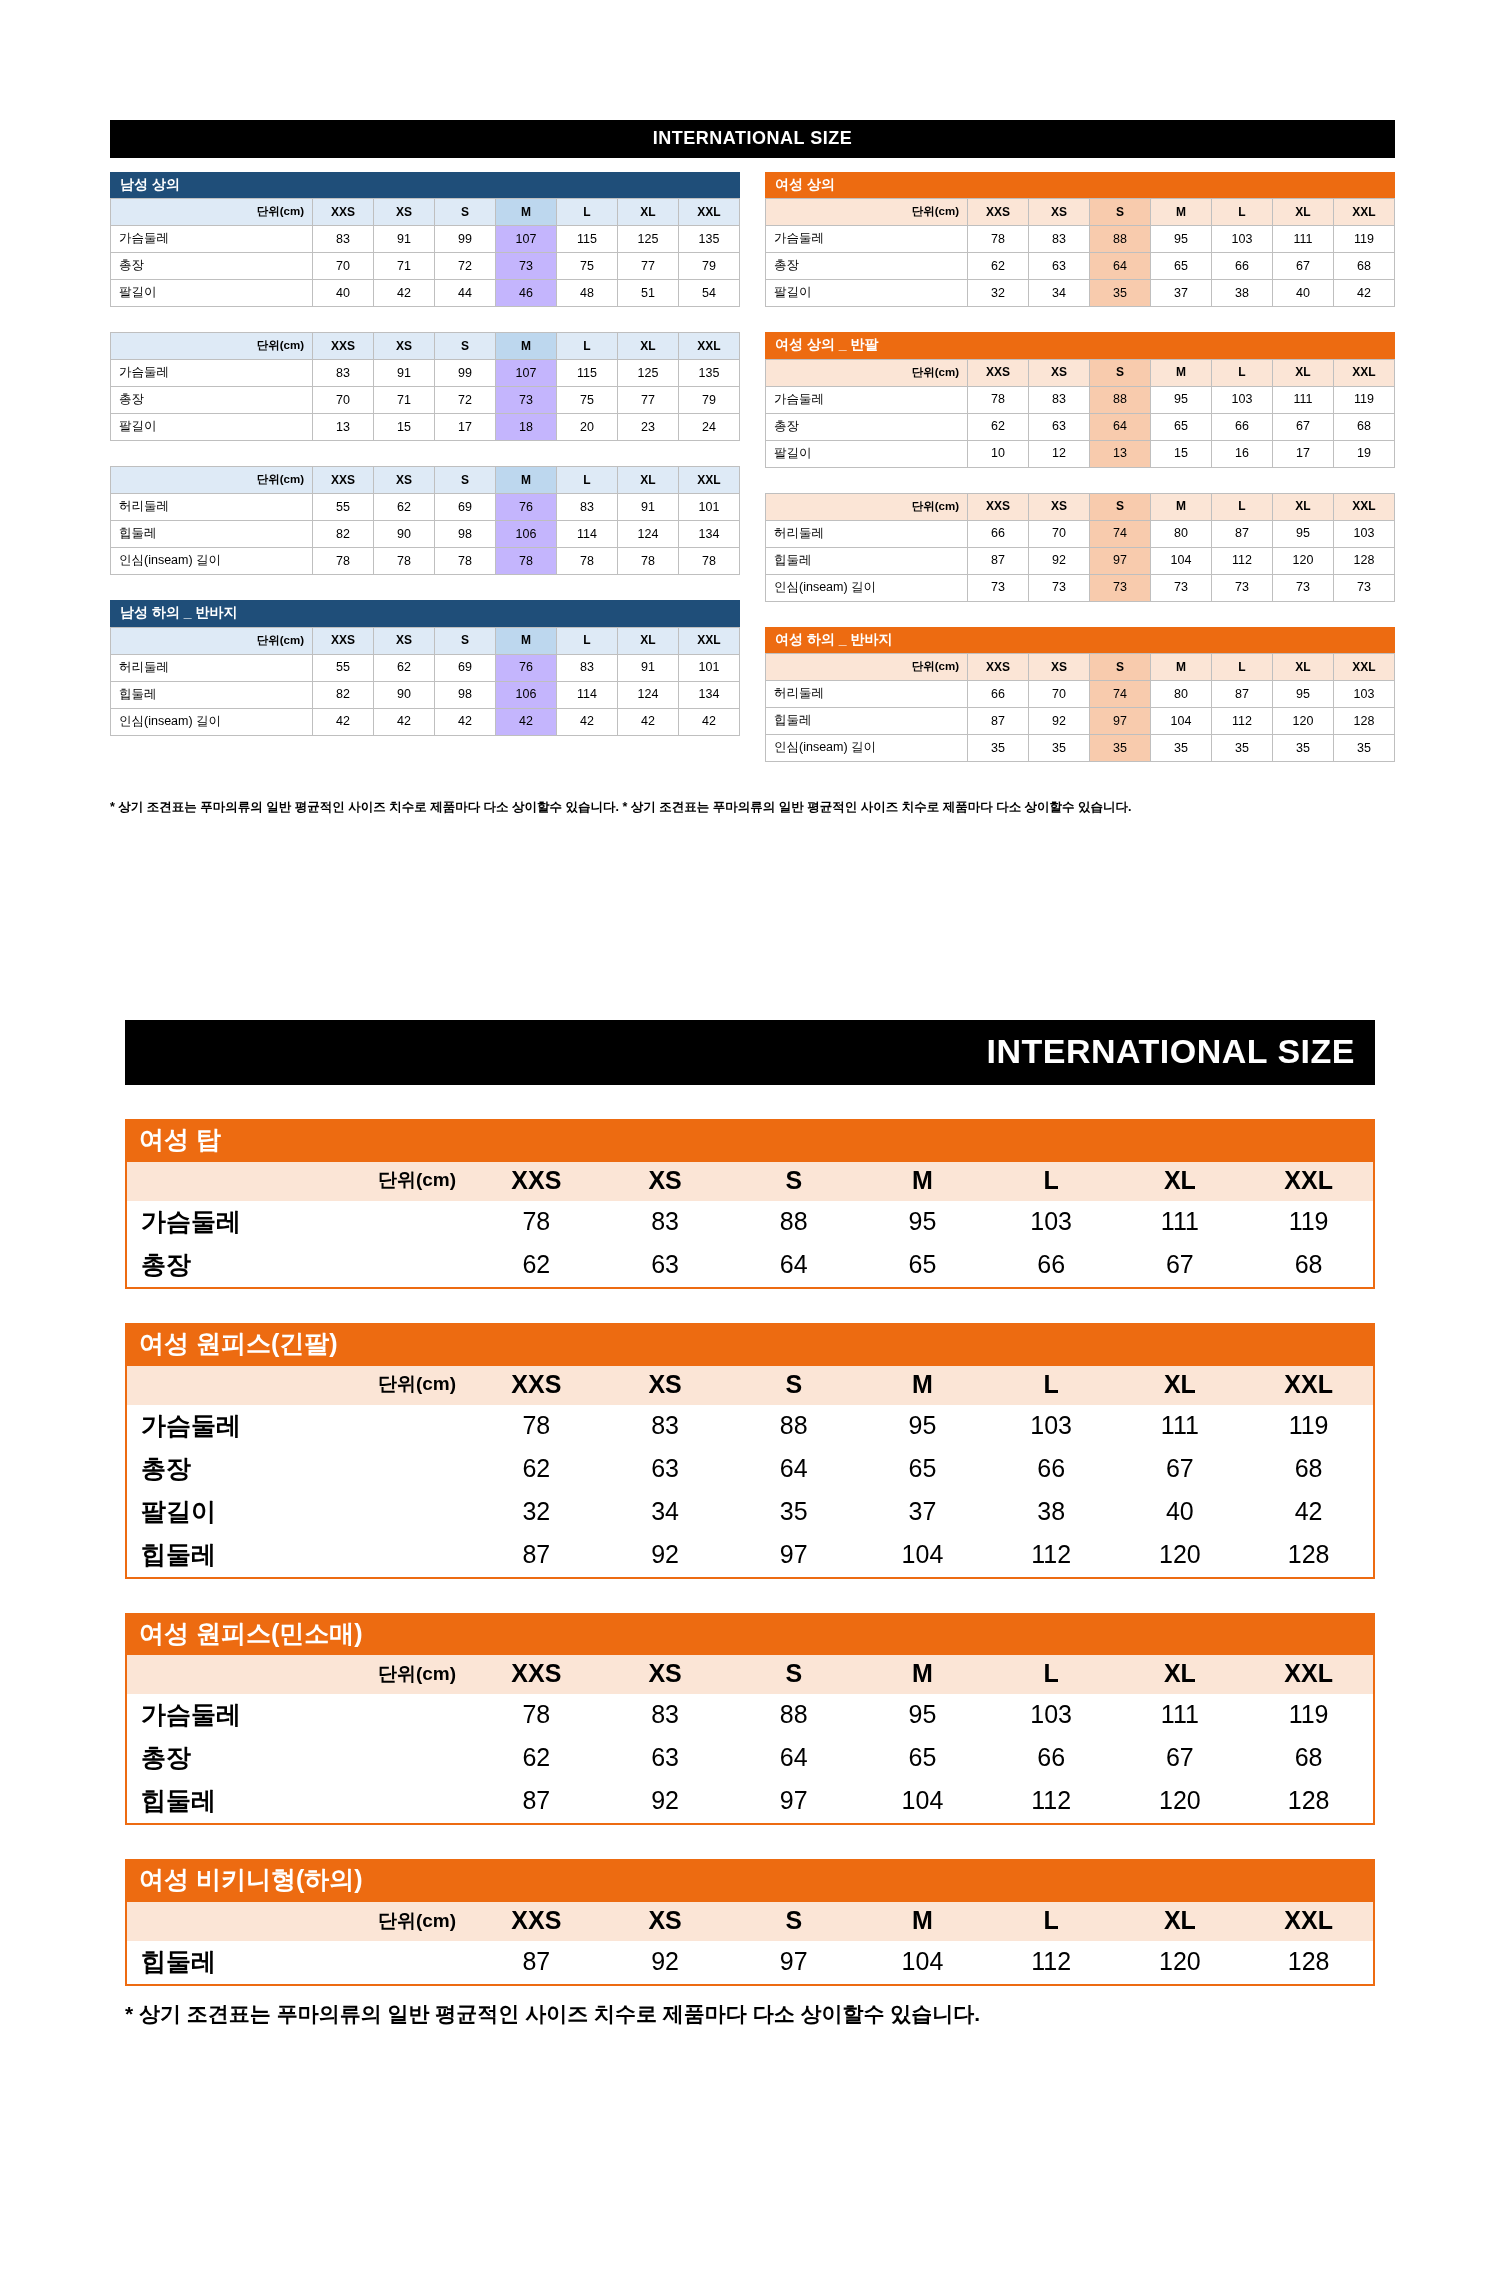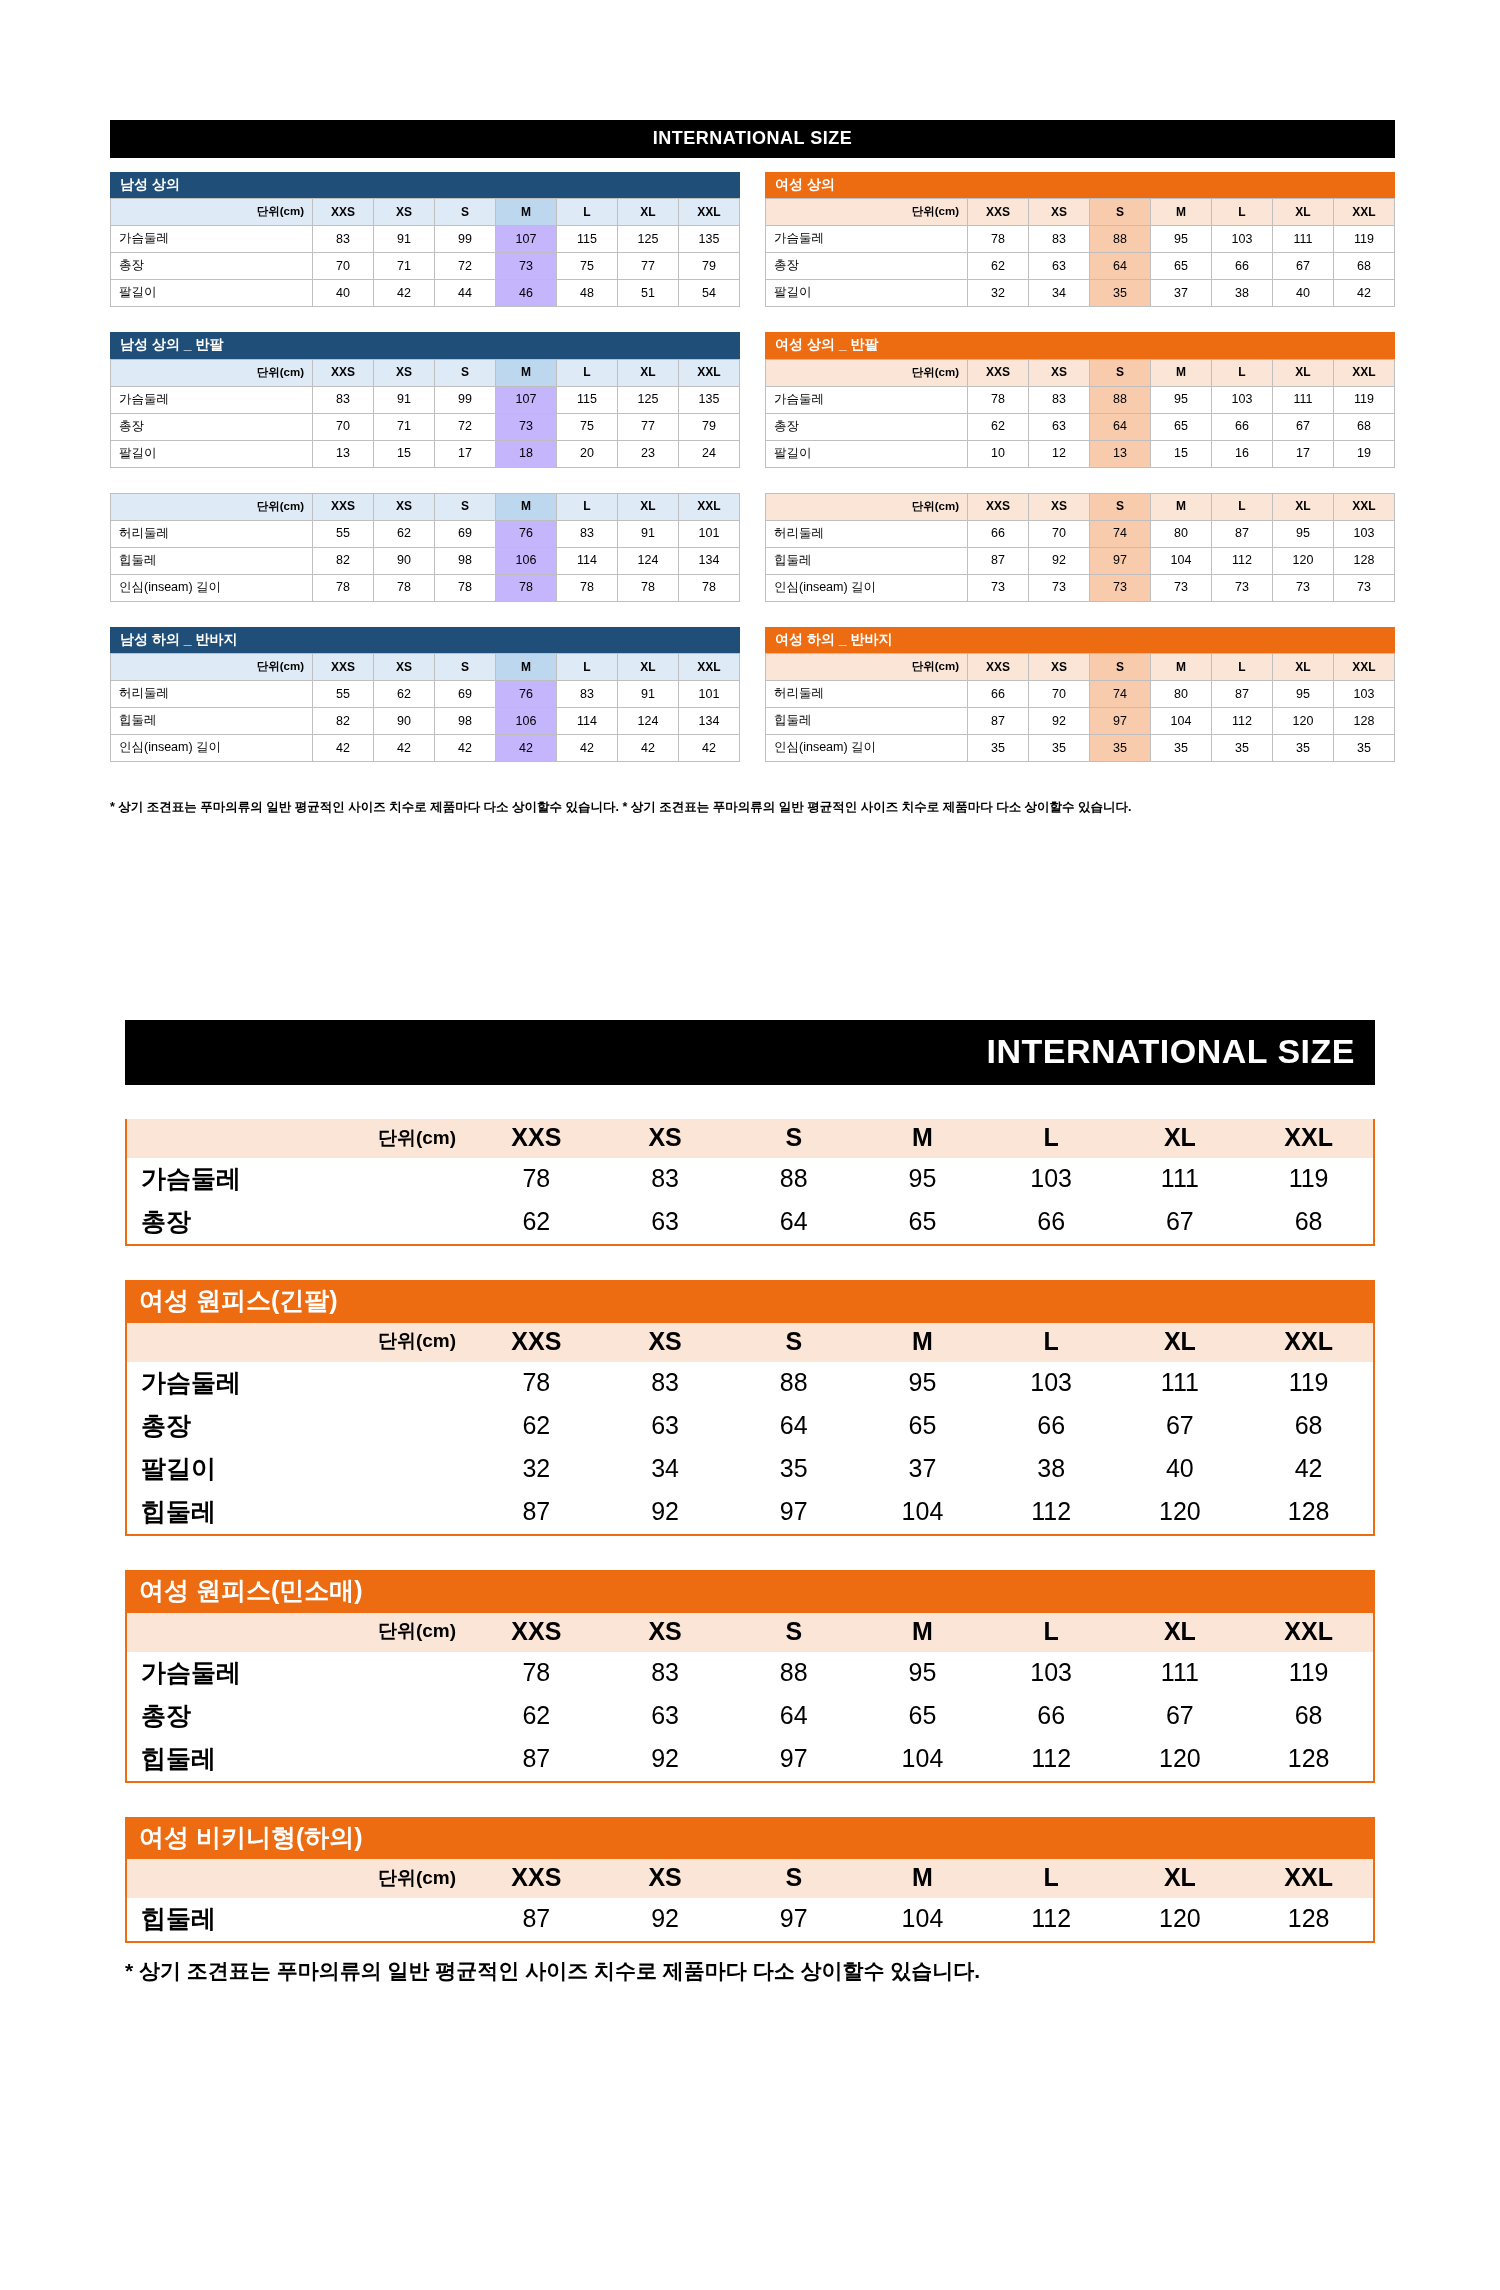--- a/index.html
+++ b/index.html
@@ -207,21 +207,20 @@
                 <td>44</td>
                 <td class="hl">46</td>
                 <td>48</td>
                 <td>51</td>
                 <td>54</td>
               </tr>
             </tbody>
           </table>
         </div>
         <div class="tbl-block">
-          <div class="tbl-title male">남성 상의 _ 반팔</div>
           <table class="size male">
             <thead>
               <tr>
                 <th class="lbl unit">단위(cm)</th>
                 <th>XXS</th>
                 <th>XS</th>
                 <th>S</th>
                 <th class="hl">M</th>
                 <th>L</th>
                 <th>XL</th>
@@ -558,20 +557,21 @@
         </div>
       </div>
   </div>
   <div class="note-top">* 상기 조견표는 푸마의류의 일반 평균적인 사이즈 치수로 제품마다 다소 상이할수 있습니다. * 상기 조견표는 푸마의류의 일반 평균적인 사이즈 치수로 제품마다 다소 상이할수 있습니다.</div>
 </div>
 
 <div class="bottom-wrap">
   <div class="banner-bottom">INTERNATIONAL SIZE</div>
   <div id="bottom-blocks">
       <div class="big-block">
+        <div class="big-title">여성 탑</div>
         <table class="big">
           <colgroup>
             <col class="c-lbl">
             <col>
             <col>
             <col>
             <col>
             <col>
             <col>
             <col>

